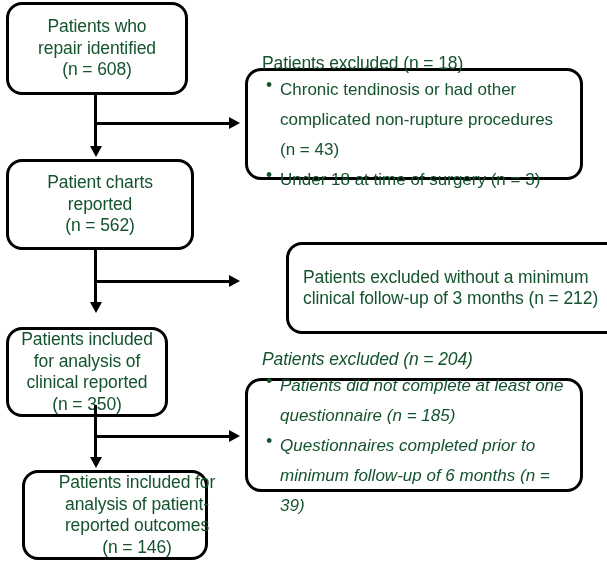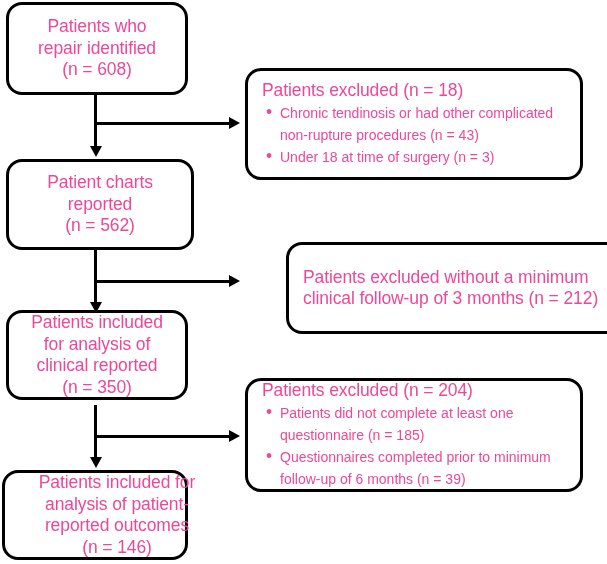--- a/index.html
+++ b/index.html
@@ -7,21 +7,21 @@
     padding: 0;
     background: #ffffff;
   }
   #page {
     position: relative;
     width: 607px;
     height: 564px;
     background: #ffffff;
     overflow: hidden;
     font-family: "Liberation Sans", sans-serif;
-    color: #ec4899;
+    color: #14532d;
   }
 
   .node {
     position: absolute;
     box-sizing: border-box;
     border: 3px solid #000000;
     border-radius: 16px;
     background: #ffffff;
     display: flex;
     flex-direction: column;
@@ -59,22 +59,22 @@
     width: 18px;
     flex: 0 0 18px;
     font-size: 17.5px;
     line-height: 21.5px;
     text-align: left;
     padding-left: 4px;
     box-sizing: border-box;
   }
   .bullet-text {
     flex: 1 1 auto;
-    font-size: 14px;
-    line-height: 22px;
+    font-size: 17px;
+    line-height: 30px;
   }
 
   
   .vline {
     position: absolute;
     width: 3px;
     background: #000000;
   }
   .hline {
     position: absolute;
@@ -134,44 +134,44 @@
 
   <div class="vline" style="left:94px; top:250px; height:54px;"></div>
   <div class="arrow-down" style="left:90px; top:302px;"></div>
   <div class="hline" style="left:96px; top:280px; width:133px;"></div>
   <div class="arrow-right" style="left:229px; top:275px;"></div>
 
   <div class="node right" id="exclusion-2" style="left:245px; top:242px; width:338px; height:92px; justify-content:center;margin-left:41px;">
     <div class="line">Patients excluded without a minimum clinical follow-up of 3 months (n = 212)</div>
   </div>
 
-  <div class="node left" id="node-clinical-outcomes" style="left:6px; top:310px; width:182px; height:90px;">
+  <div class="node left" id="node-clinical-outcomes" style="left:6px; top:327px; width:162px; height:90px;">
     <div class="line">Patients included</div>
     <div class="line">for analysis of</div>
     <div class="line">clinical reported</div>
     <div class="line">(n = 350)</div>
   </div>
 
   <div class="vline" style="left:94px; top:405px; height:54px;"></div>
   <div class="arrow-down" style="left:90px; top:457px;"></div>
   <div class="hline" style="left:96px; top:435px; width:133px;"></div>
   <div class="arrow-right" style="left:229px; top:430px;"></div>
 
-  <div class="node right" id="exclusion-3" style="left:245px; top:378px; width:338px; height:114px;">
+  <div class="node right" id="exclusion-3" style="left:245px; top:378px; width:338px; height:114px;font-style:italic;">
     <div class="line">Patients excluded (n = 204)</div>
     <div class="bullet-row">
       <span class="bullet-mark">•</span>
       <span class="bullet-text">Patients did not complete at least one questionnaire (n = 185)</span>
     </div>
     <div class="bullet-row">
       <span class="bullet-mark">•</span>
       <span class="bullet-text">Questionnaires completed prior to minimum follow-up of 6 months (n = 39)</span>
     </div>
   </div>
 
-  <div class="node left" id="node-pro-outcomes" style="left:2px; top:470px; width:186px; height:90px;padding-left:44px;">
+  <div class="node left" id="node-pro-outcomes" style="left:22px; top:470px; width:186px; height:90px;padding-left:44px;">
     <div class="line">Patients included for</div>
     <div class="line">analysis of patient-</div>
     <div class="line">reported outcomes</div>
     <div class="line">(n = 146)</div>
   </div>
 
 </div>
 
 </body></html>

